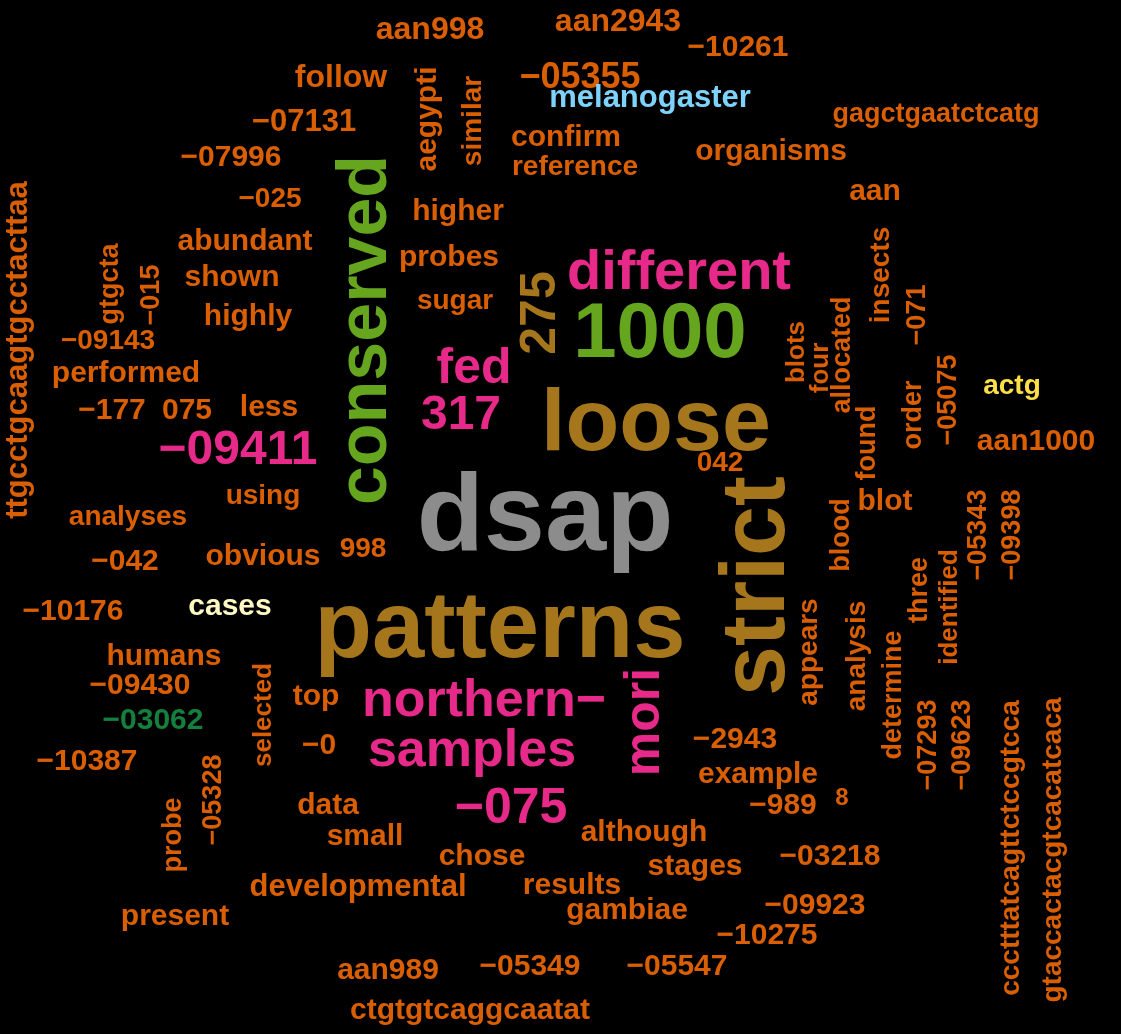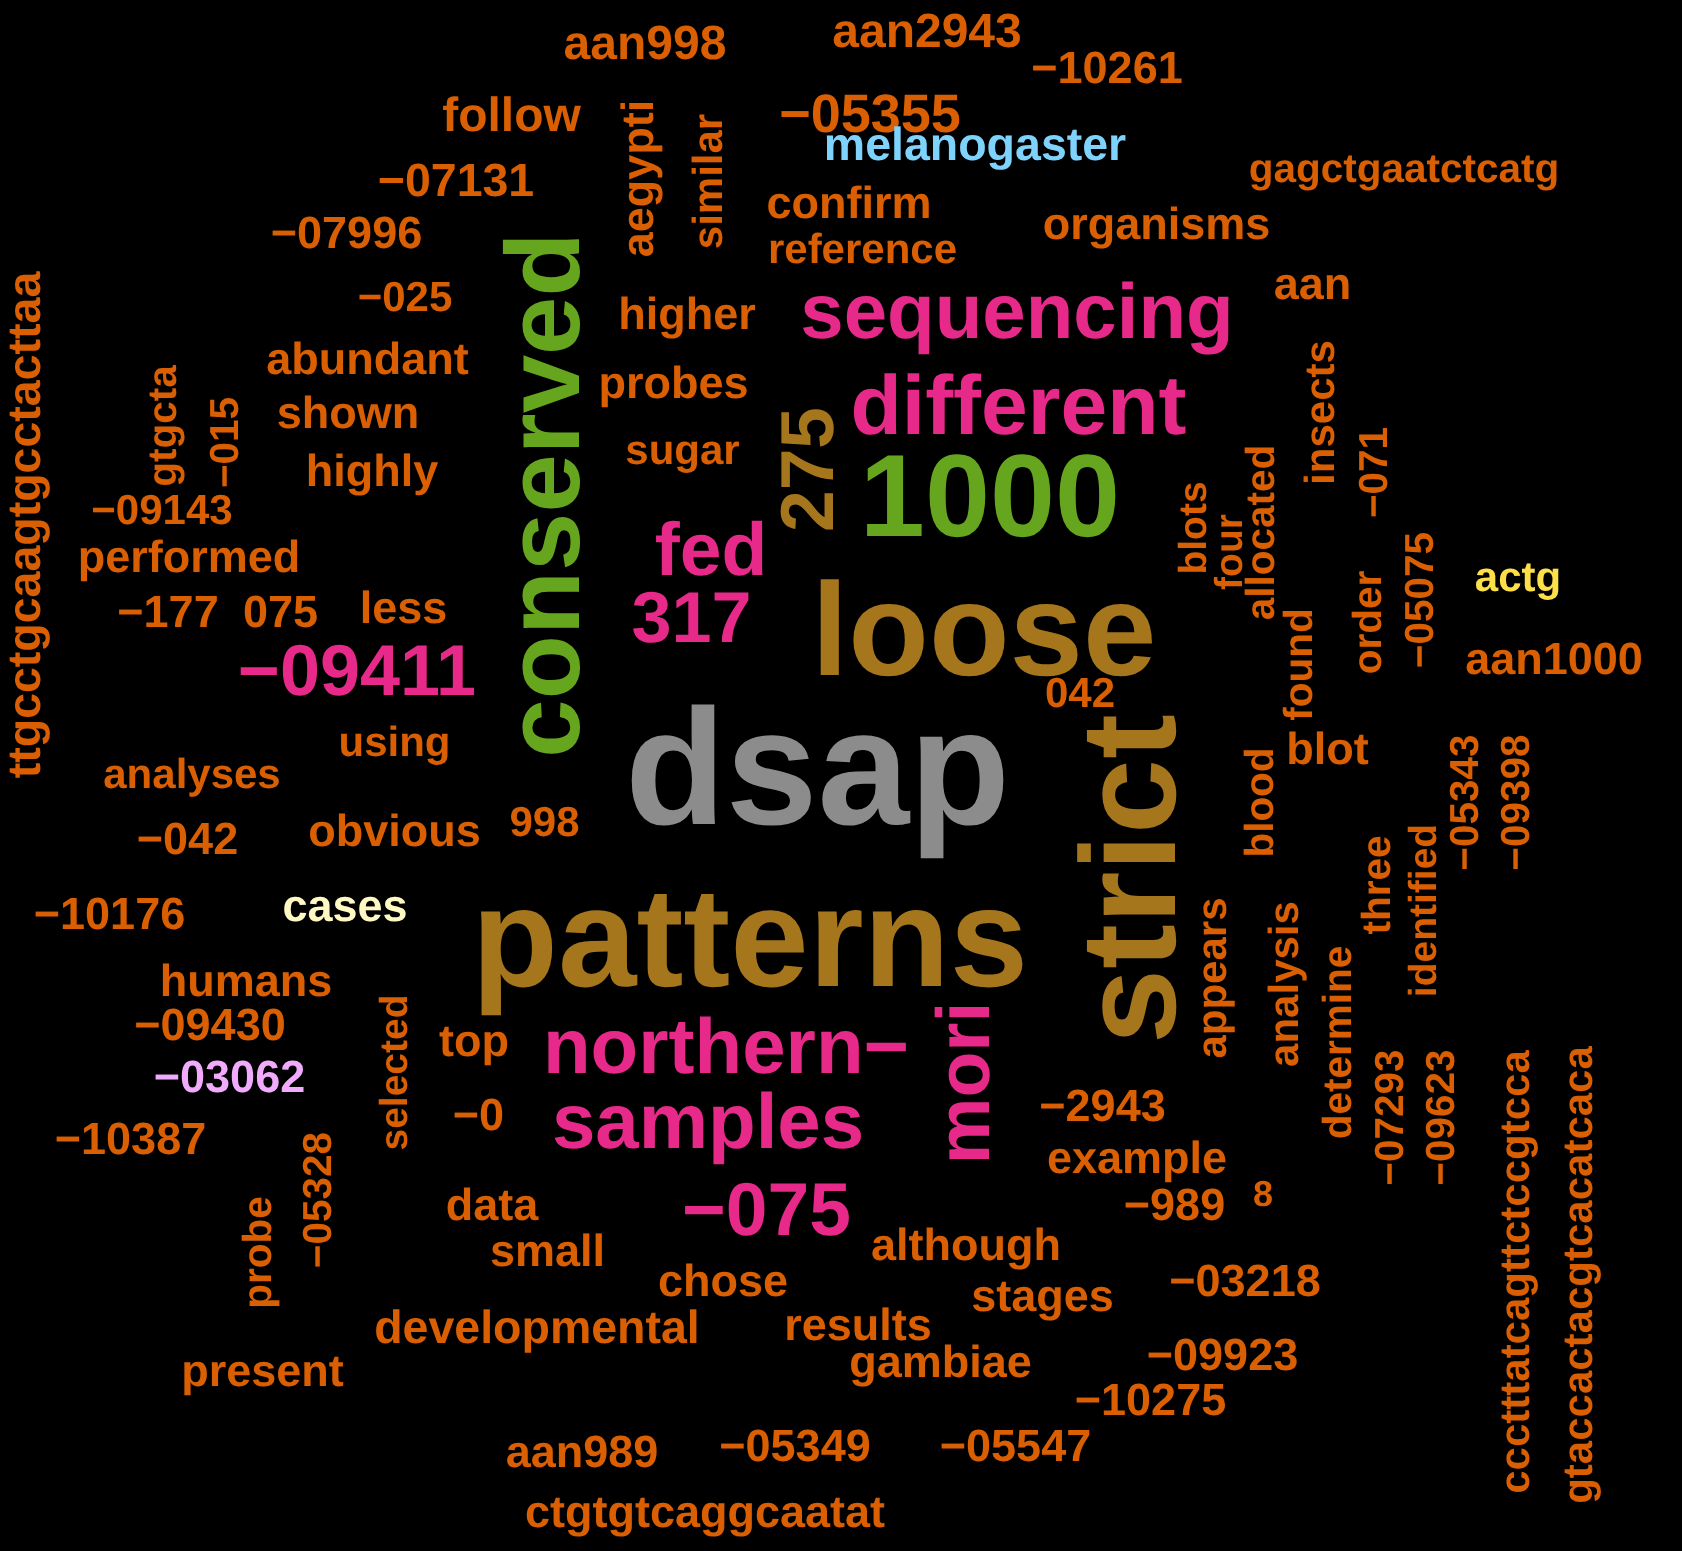--- a/index.html
+++ b/index.html
@@ -33,21 +33,20 @@
     <span class="word" style="left: 426px; top: 119px; font-size: 30px; color: rgb(217, 95, 2); transform: translate(-50%, -50%) rotate(-90deg);">aegypti</span>
     <span class="word" style="left: 472px; top: 121px; font-size: 28px; color: rgb(217, 95, 2); transform: translate(-50%, -50%) rotate(-90deg);">similar</span>
     <span class="word" style="left: 566px; top: 136px; font-size: 30px; color: rgb(217, 95, 2); transform: translate(-50%, -50%);">confirm</span>
     <span class="word" style="left: 304px; top: 120px; font-size: 31px; color: rgb(217, 95, 2); transform: translate(-50%, -50%);">−07131</span>
     <span class="word" style="left: 771px; top: 150px; font-size: 30px; color: rgb(217, 95, 2); transform: translate(-50%, -50%);">organisms</span>
     <span class="word" style="left: 575px; top: 166px; font-size: 28px; color: rgb(217, 95, 2); transform: translate(-50%, -50%);">reference</span>
     <span class="word" style="left: 231px; top: 156px; font-size: 30px; color: rgb(217, 95, 2); transform: translate(-50%, -50%);">−07996</span>
     <span class="word" style="left: 875px; top: 190px; font-size: 30px; color: rgb(217, 95, 2); transform: translate(-50%, -50%);">aan</span>
     <span class="word" style="left: 270px; top: 198px; font-size: 28px; color: rgb(217, 95, 2); transform: translate(-50%, -50%);">−025</span>
     <span class="word" style="left: 458px; top: 210px; font-size: 30px; color: rgb(217, 95, 2); transform: translate(-50%, -50%);">higher</span>
-    <span class="word" style="left: 678px; top: 208px; font-size: 52px; color: rgb(231, 41, 138); transform: translate(-50%, -50%);">sequencing</span>
     <span class="word" style="left: 245px; top: 240px; font-size: 30px; color: rgb(217, 95, 2); transform: translate(-50%, -50%);">abundant</span>
     <span class="word" style="left: 449px; top: 256px; font-size: 30px; color: rgb(217, 95, 2); transform: translate(-50%, -50%);">probes</span>
     <span class="word" style="left: 679px; top: 270px; font-size: 56px; color: rgb(231, 41, 138); transform: translate(-50%, -50%);">different</span>
     <span class="word" style="left: 232px; top: 276px; font-size: 30px; color: rgb(217, 95, 2); transform: translate(-50%, -50%);">shown</span>
     <span class="word" style="left: 455px; top: 300px; font-size: 28px; color: rgb(217, 95, 2); transform: translate(-50%, -50%);">sugar</span>
     <span class="word" style="left: 248px; top: 315px; font-size: 30px; color: rgb(217, 95, 2); transform: translate(-50%, -50%);">highly</span>
     <span class="word" style="left: 109px; top: 284px; font-size: 27px; color: rgb(217, 95, 2); transform: translate(-50%, -50%) rotate(-90deg);">gtgcta</span>
     <span class="word" style="left: 150px; top: 295px; font-size: 27px; color: rgb(217, 95, 2); transform: translate(-50%, -50%) rotate(-90deg);">−015</span>
     <span class="word" style="left: 108px; top: 340px; font-size: 28px; color: rgb(217, 95, 2); transform: translate(-50%, -50%);">−09143</span>
     <span class="word" style="left: 362px; top: 330px; font-size: 70px; color: rgb(102, 166, 30); transform: translate(-50%, -50%) rotate(-90deg);">conserved</span>
@@ -90,21 +89,21 @@
     <span class="word" style="left: 73px; top: 610px; font-size: 30px; color: rgb(217, 95, 2); transform: translate(-50%, -50%);">−10176</span>
     <span class="word" style="left: 500px; top: 625px; font-size: 94px; color: rgb(166, 118, 29); transform: translate(-50%, -50%);">patterns</span>
     <span class="word" style="left: 808px; top: 652px; font-size: 28px; color: rgb(217, 95, 2); transform: translate(-50%, -50%) rotate(-90deg);">appears</span>
     <span class="word" style="left: 856px; top: 656px; font-size: 28px; color: rgb(217, 95, 2); transform: translate(-50%, -50%) rotate(-90deg);">analysis</span>
     <span class="word" style="left: 164px; top: 655px; font-size: 30px; color: rgb(217, 95, 2); transform: translate(-50%, -50%);">humans</span>
     <span class="word" style="left: 892px; top: 695px; font-size: 27px; color: rgb(217, 95, 2); transform: translate(-50%, -50%) rotate(-90deg);">determine</span>
     <span class="word" style="left: 140px; top: 684px; font-size: 30px; color: rgb(217, 95, 2); transform: translate(-50%, -50%);">−09430</span>
     <span class="word" style="left: 316px; top: 695px; font-size: 30px; color: rgb(217, 95, 2); transform: translate(-50%, -50%);">top</span>
     <span class="word" style="left: 484px; top: 698px; font-size: 52px; color: rgb(231, 41, 138); transform: translate(-50%, -50%);">northern−</span>
     <span class="word" style="left: 642px; top: 722px; font-size: 50px; color: rgb(231, 41, 138); transform: translate(-50%, -50%) rotate(-90deg);">mori</span>
-    <span class="word" style="left: 153px; top: 719px; font-size: 30px; color: #f0abfc; transform: translate(-50%, -50%);">−03062</span>
+    <span class="word" style="left: 153px; top: 719px; font-size: 30px; color: #15803d; transform: translate(-50%, -50%);">−03062</span>
     <span class="word" style="left: 262px; top: 715px; font-size: 26px; color: rgb(217, 95, 2); transform: translate(-50%, -50%) rotate(-90deg);">selected</span>
     <span class="word" style="left: 319px; top: 744px; font-size: 30px; color: rgb(217, 95, 2); transform: translate(-50%, -50%);">−0</span>
     <span class="word" style="left: 472px; top: 748px; font-size: 52px; color: rgb(231, 41, 138); transform: translate(-50%, -50%);">samples</span>
     <span class="word" style="left: 735px; top: 738px; font-size: 30px; color: rgb(217, 95, 2); transform: translate(-50%, -50%);">−2943</span>
     <span class="word" style="left: 758px; top: 773px; font-size: 30px; color: rgb(217, 95, 2); transform: translate(-50%, -50%);">example</span>
     <span class="word" style="left: 927px; top: 745px; font-size: 27px; color: rgb(217, 95, 2); transform: translate(-50%, -50%) rotate(-90deg);">−07293</span>
     <span class="word" style="left: 961px; top: 745px; font-size: 27px; color: rgb(217, 95, 2); transform: translate(-50%, -50%) rotate(-90deg);">−09623</span>
     <span class="word" style="left: 87px; top: 760px; font-size: 30px; color: rgb(217, 95, 2); transform: translate(-50%, -50%);">−10387</span>
     <span class="word" style="left: 212px; top: 800px; font-size: 27px; color: rgb(217, 95, 2); transform: translate(-50%, -50%) rotate(-90deg);">−05328</span>
     <span class="word" style="left: 172px; top: 835px; font-size: 27px; color: rgb(217, 95, 2); transform: translate(-50%, -50%) rotate(-90deg);">probe</span>

